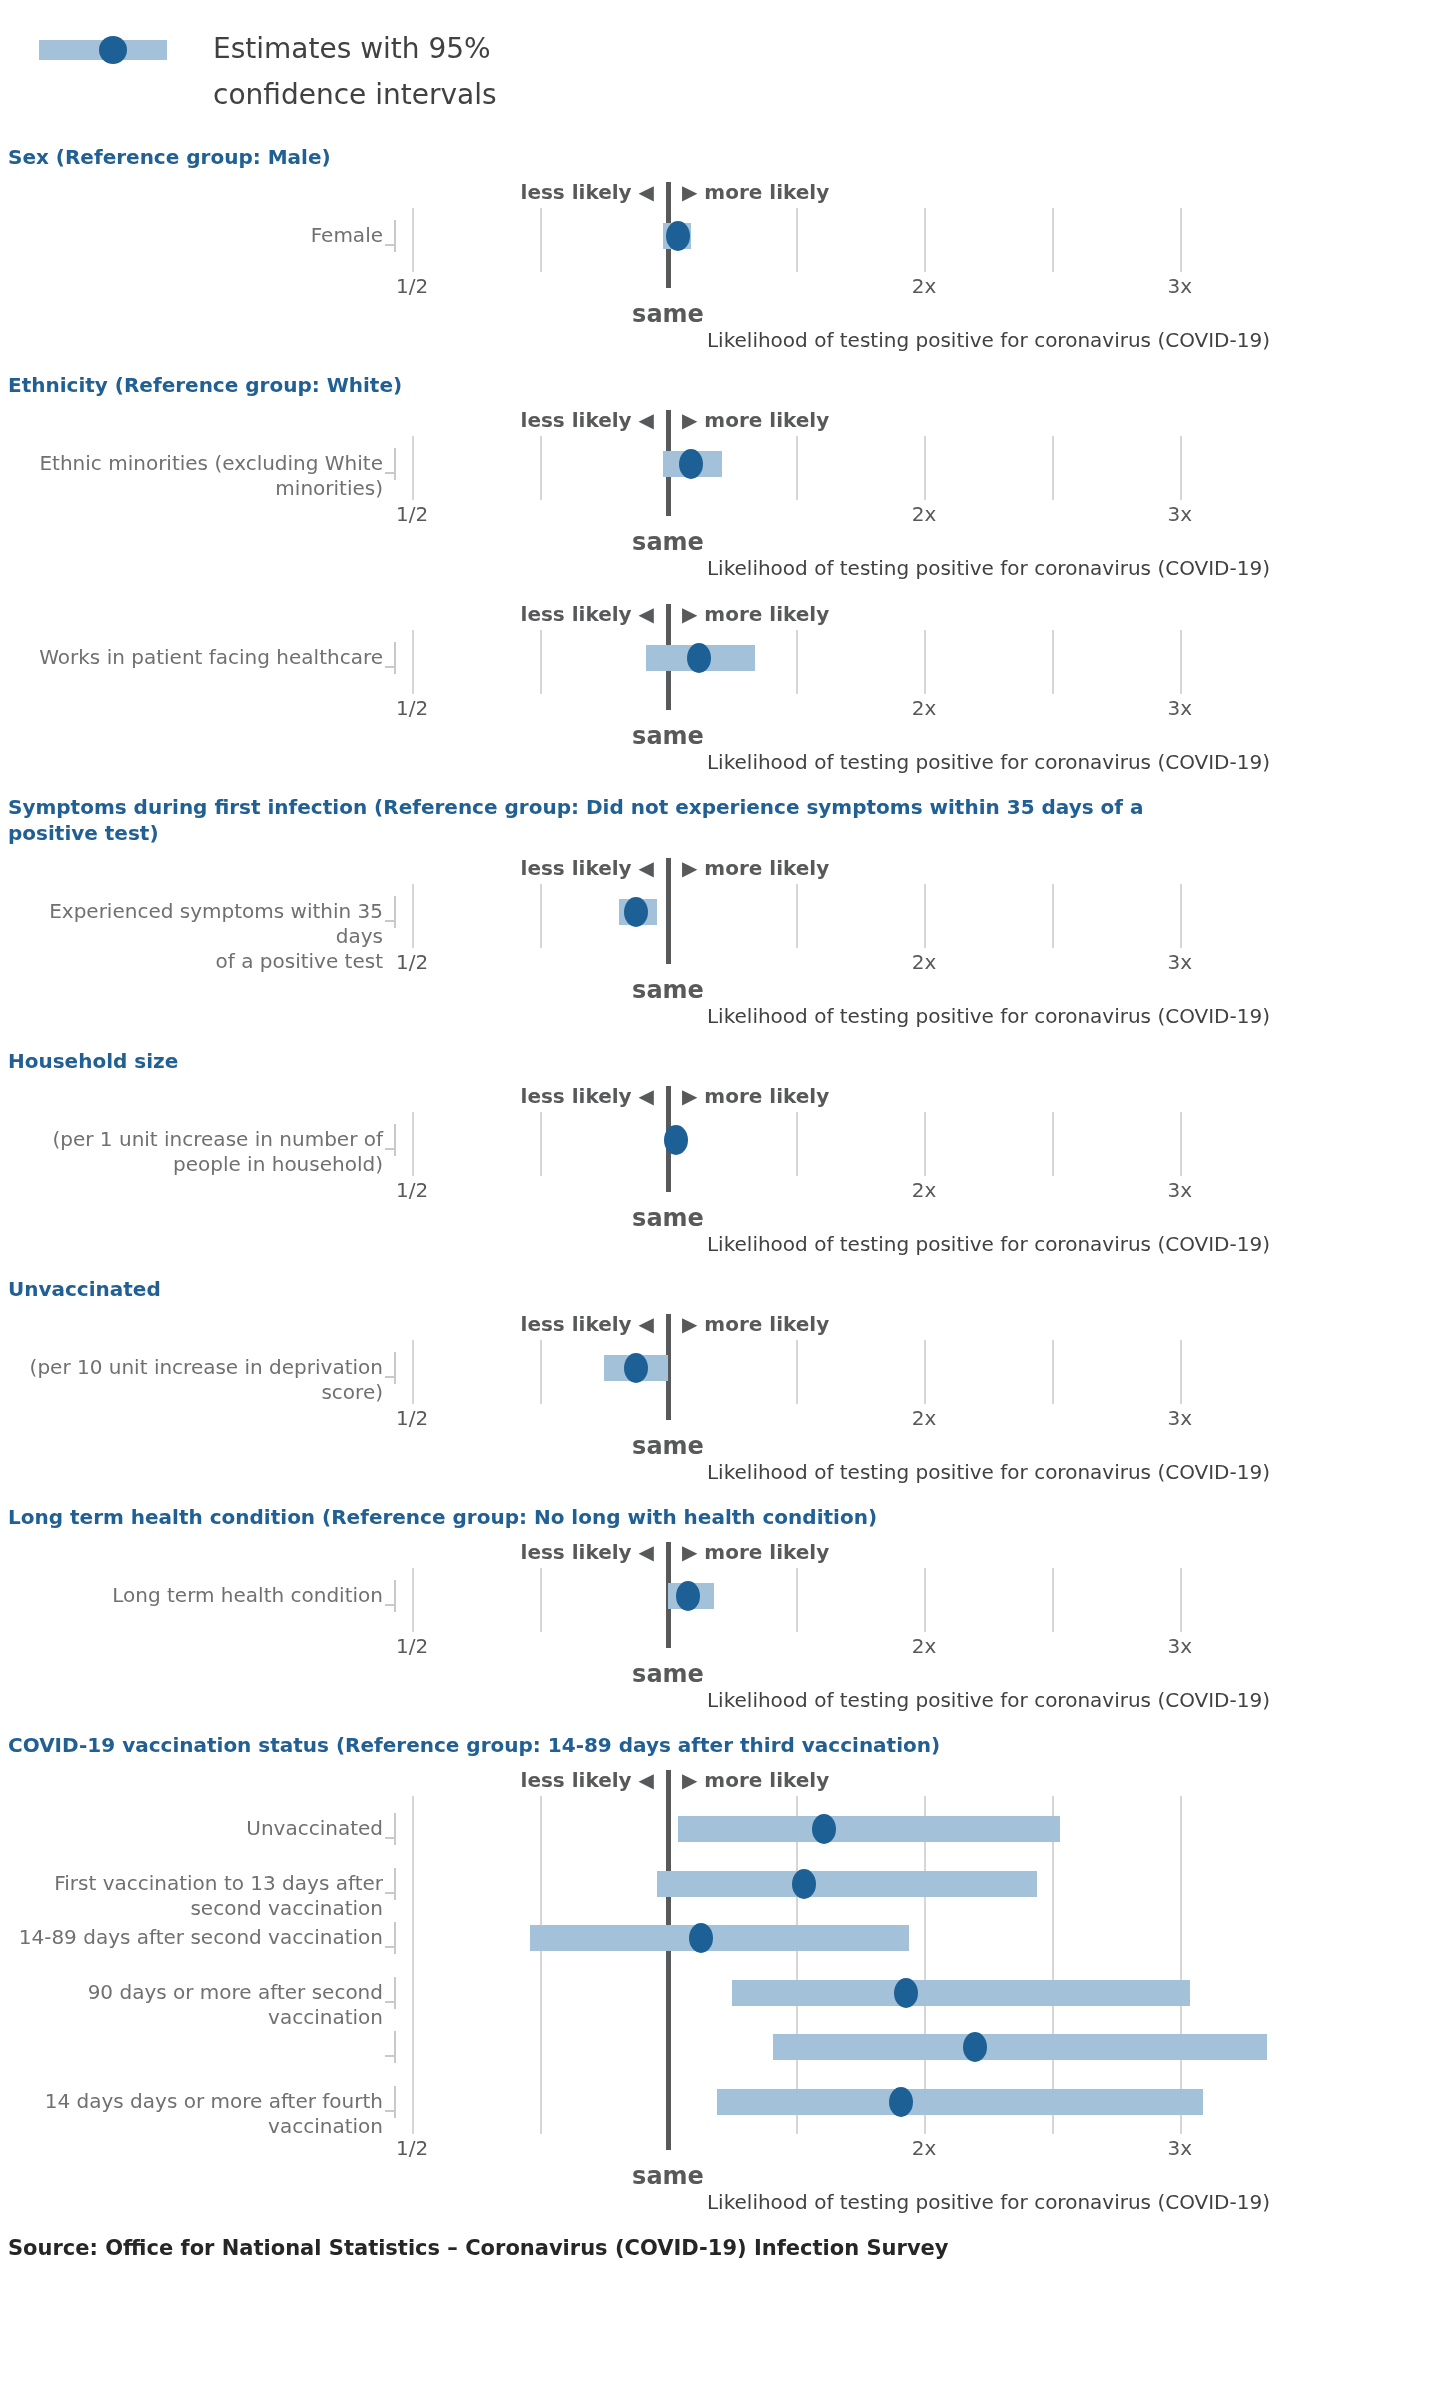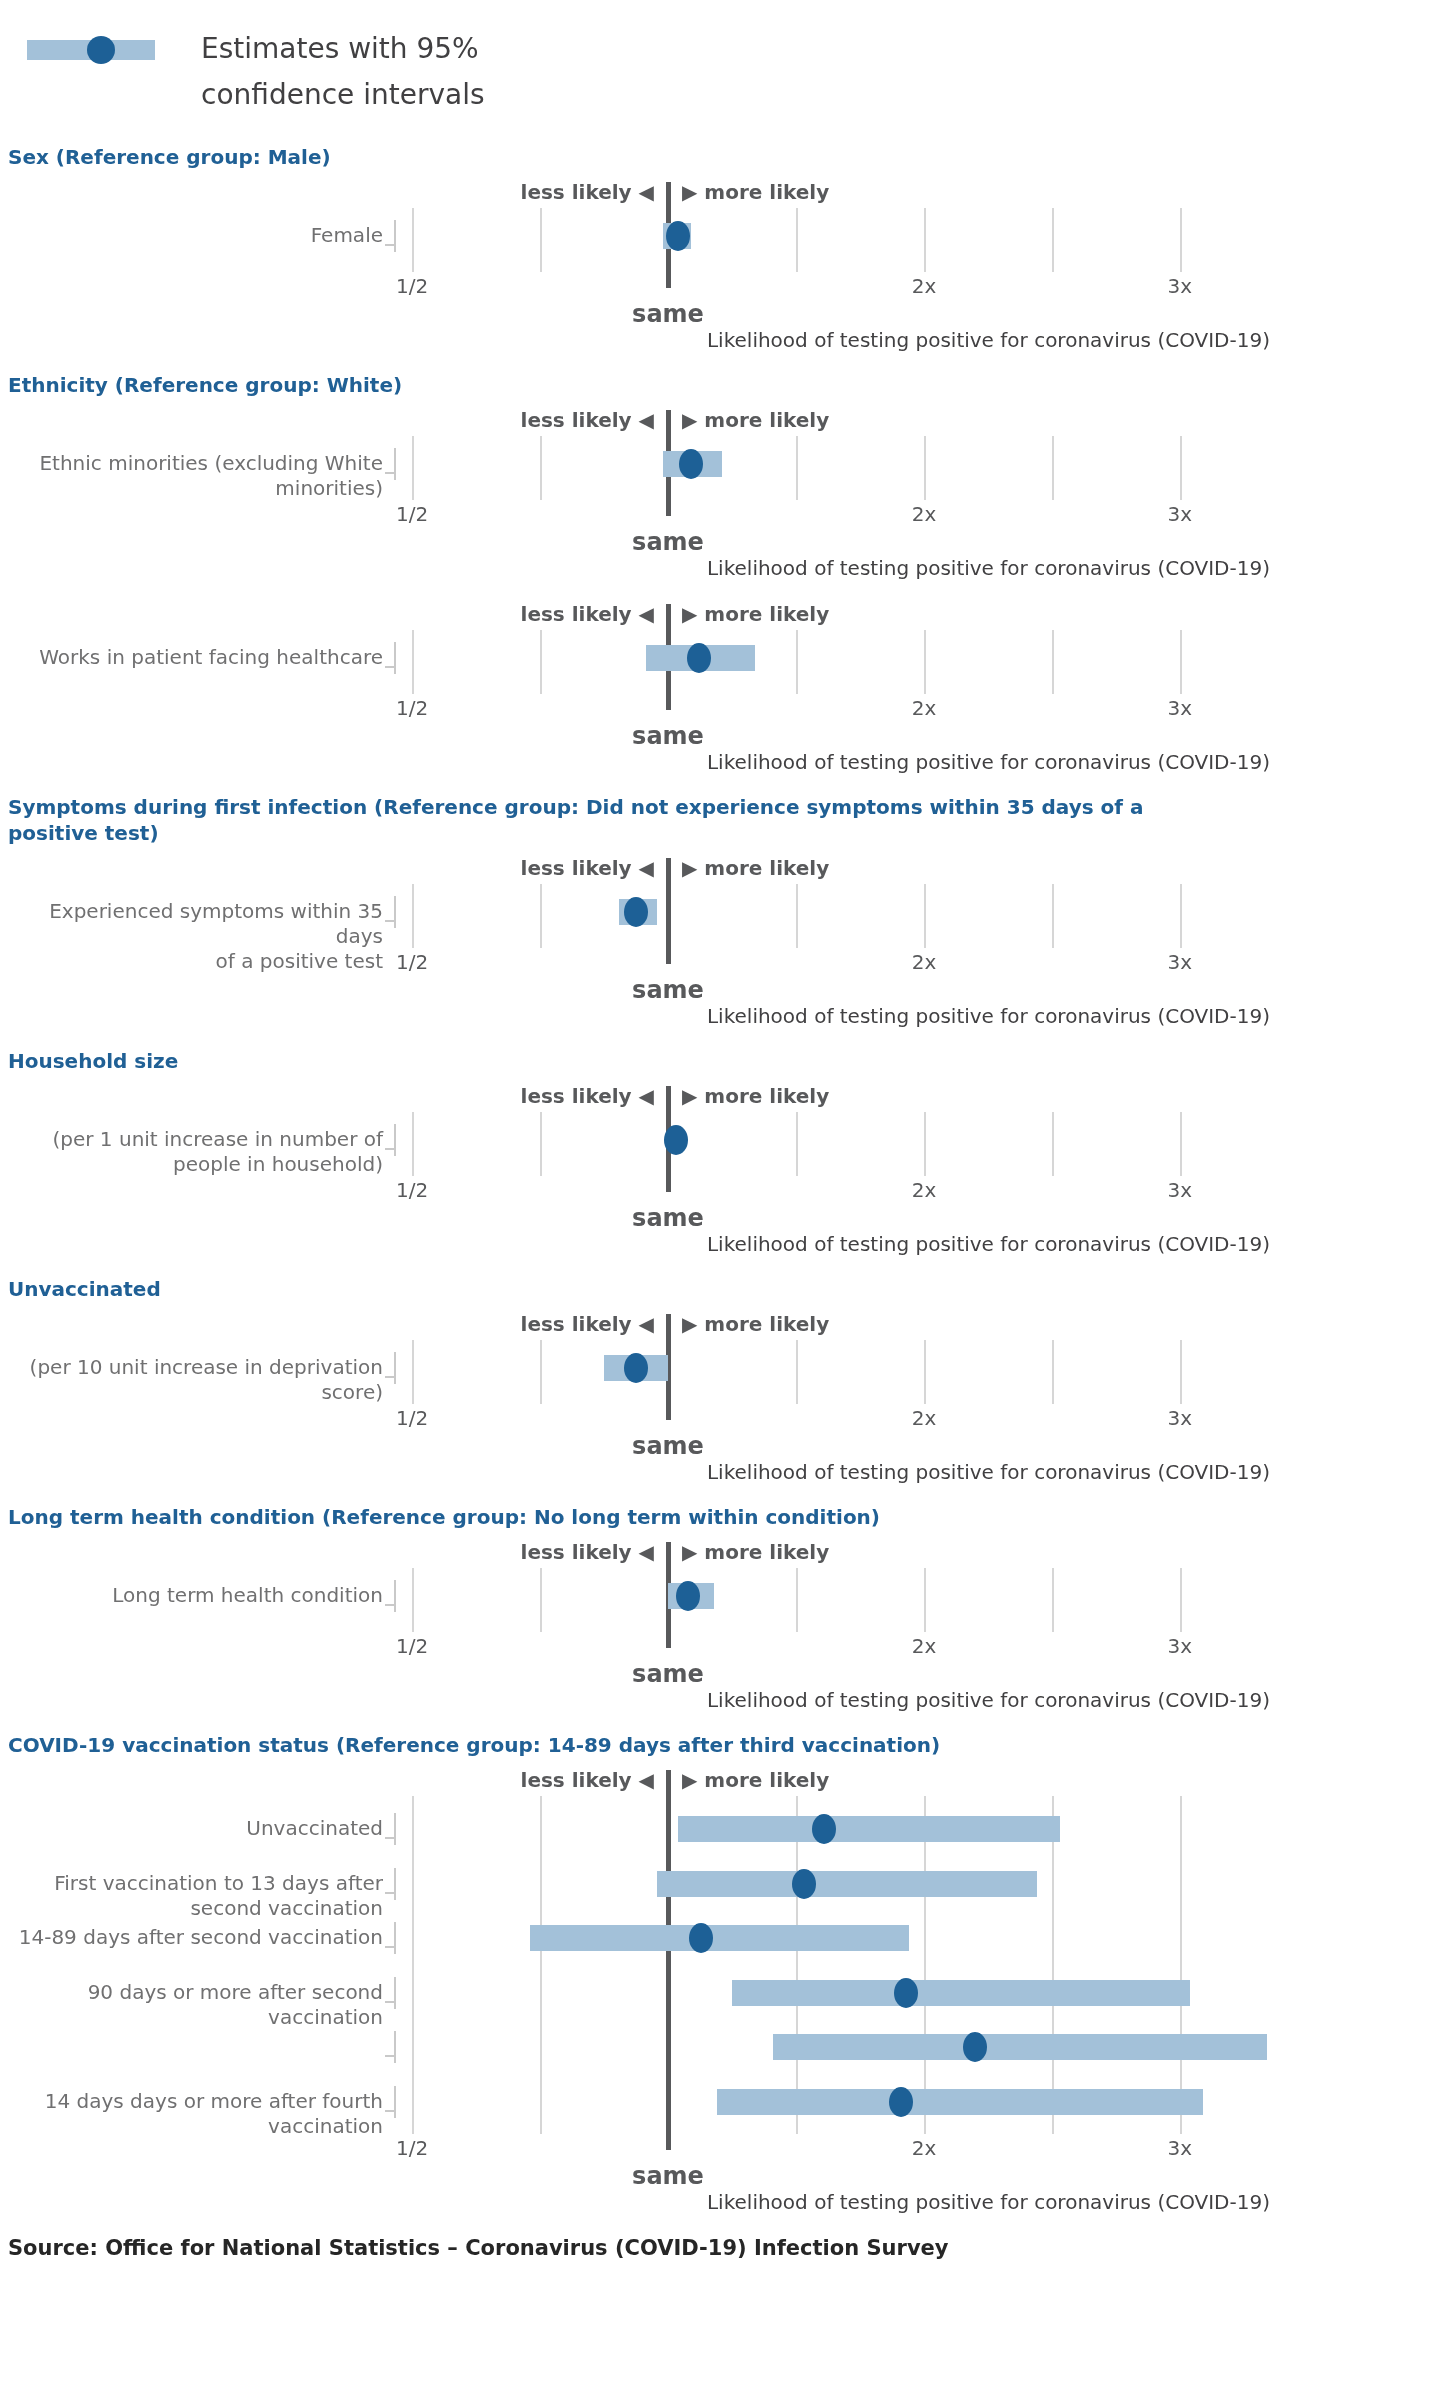--- a/index.html
+++ b/index.html
@@ -1,19 +1,19 @@
 <!DOCTYPE html>
 <html style="--heading: #206095; --bar: #a3c1d9; --dot: #1d6096; --axis_line: #58595b; --gridline: #d6d6d6; --row_tick: #c9c9c9; --label_gray: #707071; --axis_text: #58595b; --caption_text: #414042; --title_text: #414042; --source_text: #262626;"><head>
 <meta charset="utf-8">
 <style>
   html,body{margin:0;padding:0;background:#fff;}
   .page{position:relative;width:1444px;height:2398px;overflow:hidden;background:#fff;
         font-family:"DejaVu Sans","Liberation Sans",sans-serif;}
   
-  .legend{display:flex;align-items:flex-start;padding:26px 0 0 27px;margin-bottom:26px;}
+  .legend{display:flex;align-items:flex-start;padding:26px 0 0 27px;margin-bottom:26px;margin-left:12px;}
   .legend-swatch{position:relative;width:128px;height:20px;background:var(--bar);margin-top:14px;flex:none;}
   .legend-dot{position:absolute;left:58%;top:50%;width:28px;height:28px;border-radius:50%;
               background:var(--dot);transform:translate(-50%,-50%);}
   .legend-title{margin-left:46px;font-size:28px;line-height:46px;color:var(--title_text);max-width:430px;}
   
   .section{margin-top:18px;}
   .section h2{margin:0 8px 8px 8px;font-size:20px;line-height:26px;font-weight:bold;
               color:var(--heading);max-width:1190px;}
   .chart-wrap{position:relative;margin-left:395px;width:875px;}
   .dir-row{position:relative;height:30px;}
@@ -247,21 +247,21 @@
           </div>
           <div class="same-row">
             <span class="same-label" style="left: 31.2%;">same</span>
           </div>
           <div class="caption-row">
             <span class="axis-caption">Likelihood of testing positive for coronavirus (COVID-19)</span>
           </div>
         </div>
       </section>
       <section class="section">
-        <h2>Long term health condition (Reference group: No long term within condition)</h2>
+        <h2>Long term health condition (Reference group: No long with health condition)</h2>
         <div class="chart-wrap">
           <div class="dir-row">
             <span class="dir-label" style="right: 68.8%; margin-right: 14px;">less likely ◀</span>
             <span class="dir-label" style="left: 31.2%; margin-left: 14px;">▶ more likely</span>
           </div>
           <div class="plot" style="height: 64px;">
             <div class="gridline" style="left: 1.95%;"></div>
             <div class="gridline" style="left: 16.575%;"></div>
             <div class="gridline" style="left: 45.825%;"></div>
             <div class="gridline" style="left: 60.45%;"></div>

